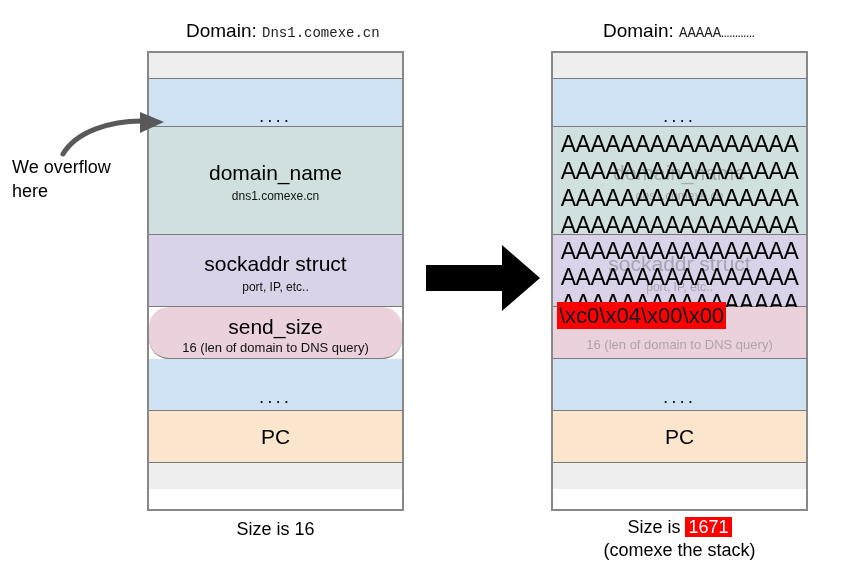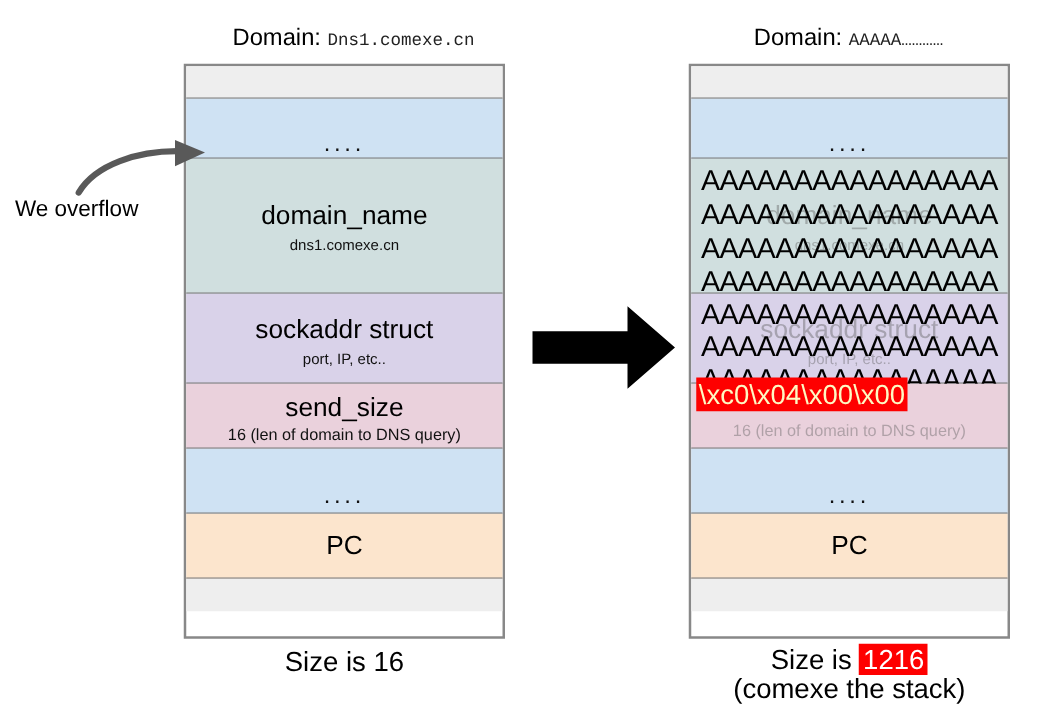--- a/index.html
+++ b/index.html
@@ -70,21 +70,21 @@
   .domain-label .d-val {
     font-family: "Liberation Mono", monospace;
     font-size: 14px;
     color: #222;
   }
 
   
   .size-caption {
     position: absolute;
     text-align: center;
-    font-size: 22px;
+    font-size: 18px;
     line-height: 23px;
     white-space: nowrap;
   }
   .hl-red {
     background: #fe0000;
     color: #ffffff;
     padding: 0 3px;
   }
 
   
@@ -128,21 +128,21 @@
   .redrow {
     position: absolute;
     left: 4px;
     text-align: left;
     font-size: 22px;
     line-height: 24px;
     white-space: nowrap;
   }
   .redrow span {
     background: #fe0000;
-    color: #fef9c3;
+    color: #0f172a;
     padding: 1px 2px;
   }
 
   .black-arrow {
     position: absolute;
   }
   .curve-arrow {
     position: absolute;
   }
 </style>
@@ -164,21 +164,21 @@
   <div class="cell" style="height:108px; background:#d0dfdf;">
     <div class="cell-title" style="top:34px;">domain_name</div>
     <div class="cell-sub" style="top:62px;">dns1.comexe.cn</div>
   </div>
 
   <div class="cell" style="height:72px; background:#d9d2e9;">
     <div class="cell-title" style="top:17px;">sockaddr struct</div>
     <div class="cell-sub" style="top:45px;">port, IP, etc..</div>
   </div>
 
-  <div class="cell" style="height:52px; background:#ead1dc;">
+  <div class="cell" style="height:52px; background:#ead1dc;border-radius:20px;">
     <div class="cell-title" style="top:8px;">send_size</div>
     <div class="cell-sub" style="top:34px; font-size:13px;">16 (len of domain to DNS query)</div>
   </div>
 
   <div class="cell" style="height:52px; background:#cfe2f3;">
     <div class="dots" style="top:28px;">....</div>
   </div>
 
   <div class="cell" style="height:52px; background:#fce5cd;">
     <div class="cell-title" style="top:14px;">PC</div>
@@ -188,20 +188,21 @@
 </div>
 
 <div class="size-caption" style="left:147px; top:518px; width:257px;">Size is 16</div>
 
 <svg class="curve-arrow" width="110" height="50" viewBox="0 0 110 50" style="left:58px; top:112px;">
   <path d="M5,42 C18,20 52,8 88,9" stroke="#595959" stroke-width="5" fill="none" stroke-linecap="round"></path>
   <polygon points="82,0 106,10 82,21" fill="#595959"></polygon>
 </svg>
 <div class="overflow-note" style="left:12px; top:155px;">
   <div>We overflow</div>
+  <div>here</div>
 </div>
 
 <svg class="black-arrow" width="118" height="70" viewBox="0 0 118 70" style="left:424px; top:243px;">
   <polygon points="2,22 78,22 78,2 116,35 78,68 78,48 2,48" fill="#000000"></polygon>
 </svg>
 
 <div class="domain-label" style="left:603px; top:20px;text-align:center;">
   <span class="d-key">Domain:</span>
   <span class="d-val">AAAAA…………</span>
 </div>
@@ -244,16 +245,16 @@
   <div class="cell" style="height:52px; background:#fce5cd;">
     <div class="cell-title" style="top:14px;">PC</div>
   </div>
 
   <div class="cell" style="height:26px; background:#eeeeee;"></div>
 </div>
 
 <div class="size-caption" style="left:551px; top:516px; width:257px;">
   <div>
     <span>Size is</span>
-    <span class="hl-red">1216</span>
+    <span class="hl-red">1671</span>
   </div>
   <div>(comexe the stack)</div>
 </div>
 
 </body></html>

